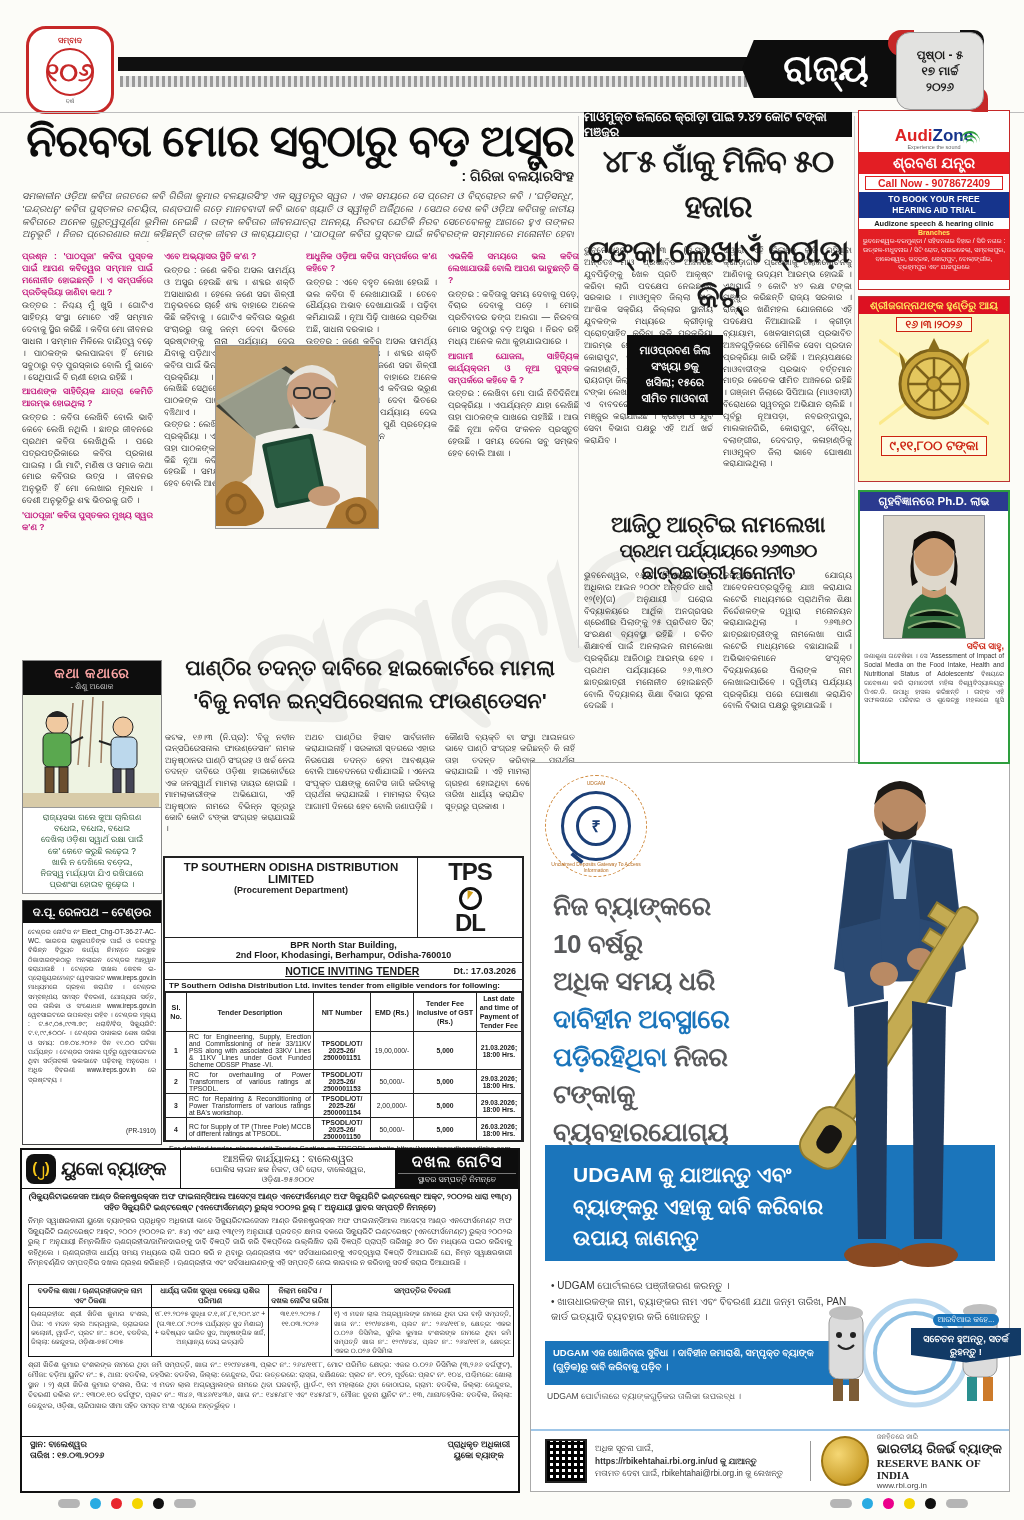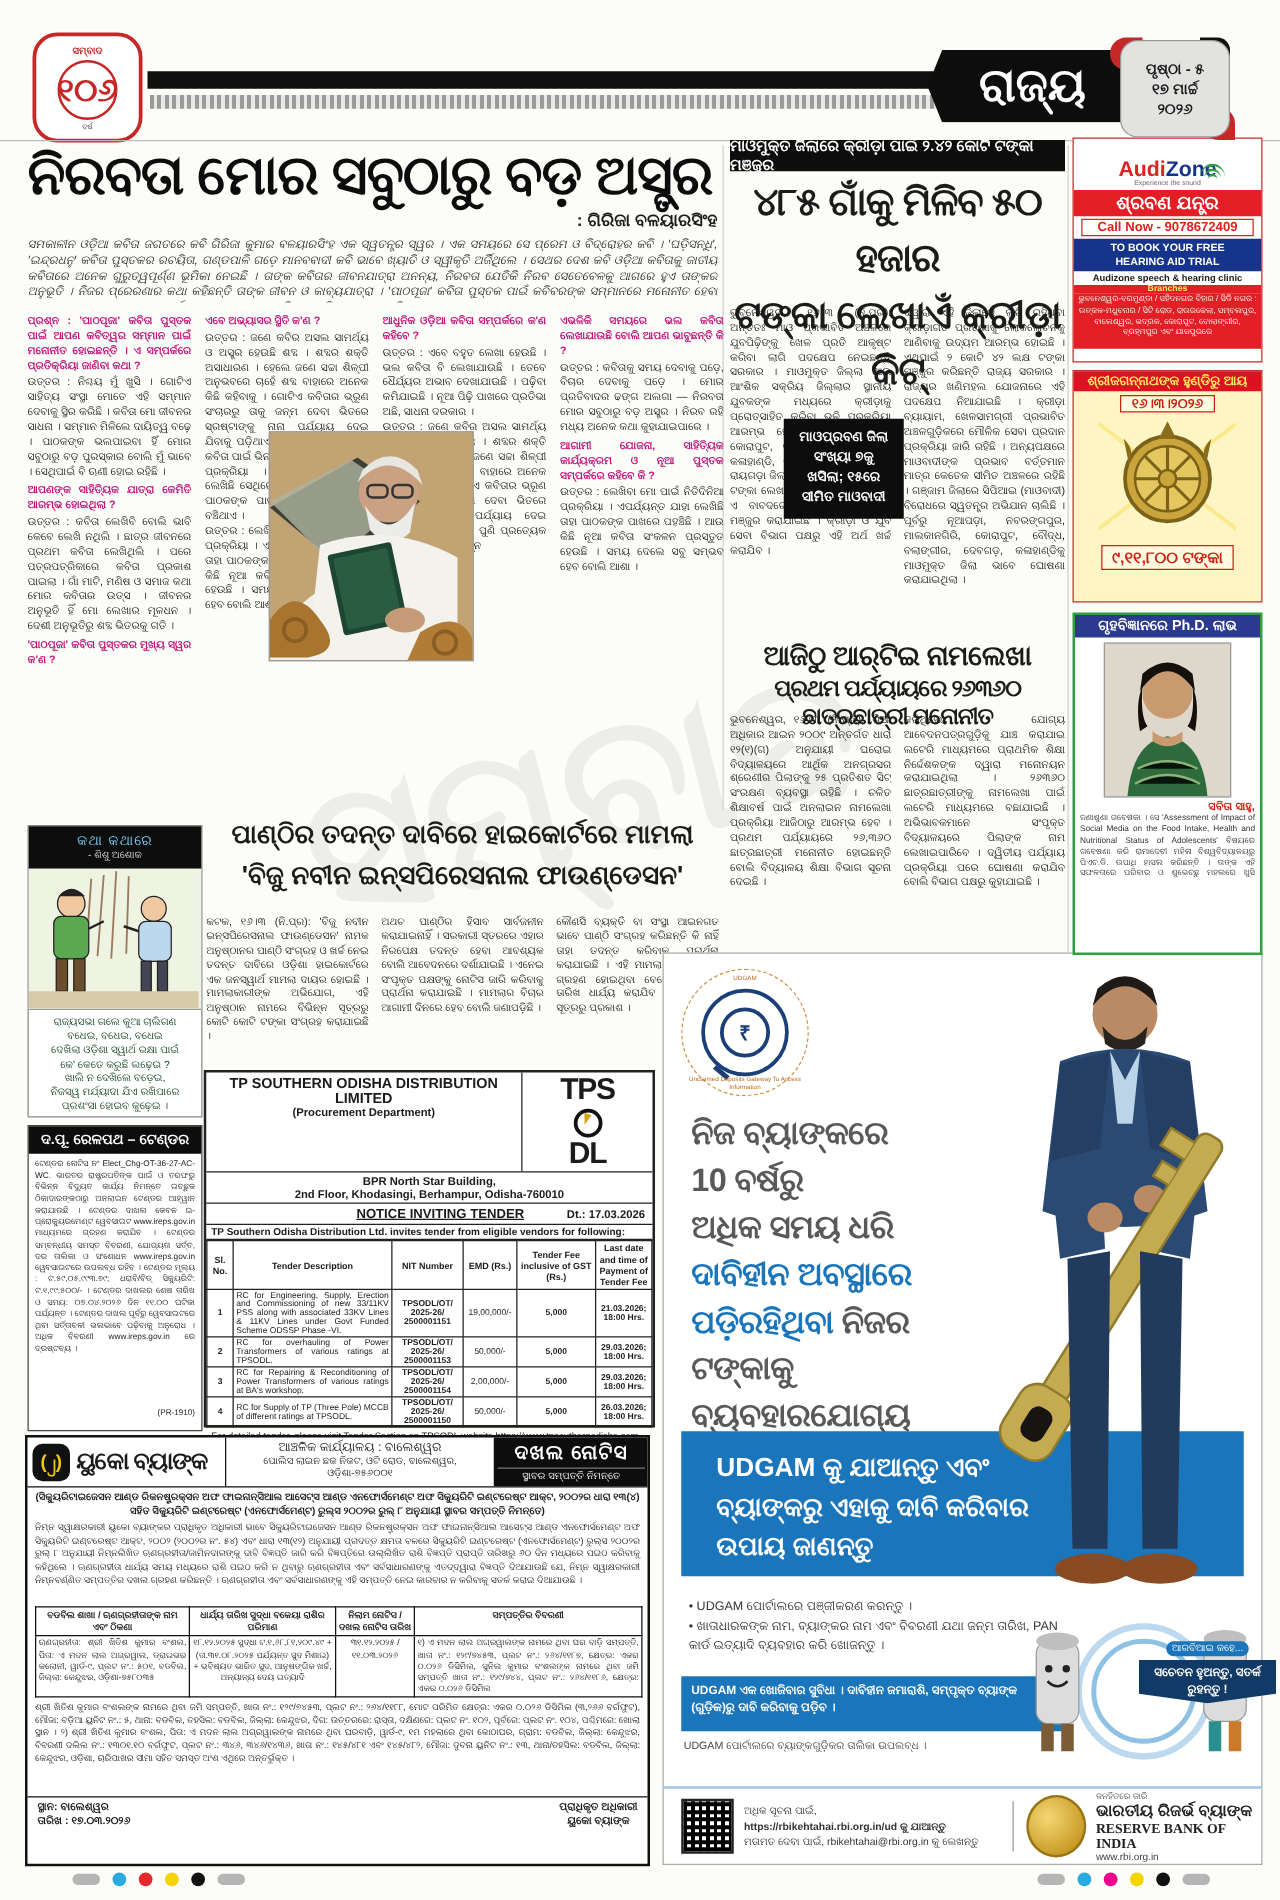--- a/index.html
+++ b/index.html
@@ -59,21 +59,21 @@
   .rcol{width:129px;height:196px;overflow:hidden;font-size:8.6px;line-height:1.38;}
   
   .fhead{left:165px;top:652px;width:410px;font-size:21px;font-weight:bold;text-align:center;line-height:1.55;}
   .fbody{left:165px;top:732px;width:410px;height:112px;display:flex;gap:10px;}
   .fcol{width:130px;height:112px;overflow:hidden;font-size:8.4px;line-height:1.36;}
   .wm{left:240px;top:540px;width:520px;font-size:150px;color:rgba(60,60,60,0.08);transform:rotate(-14deg);
       font-weight:bold;z-index:0;pointer-events:none;}
   
   .cartoon{left:22px;top:660px;width:138px;height:232px;border:1px solid #888;background:#fff;}
   .chead{height:34px;background:#0d0d0d;display:flex;flex-direction:column;align-items:center;justify-content:center;}
-  .chead .t{color:#7dd3fc;font-size:11px;font-weight:normal;letter-spacing:1px;}
+  .chead .t{color:#fca5a5;font-size:14px;font-weight:bold;letter-spacing:1px;}
   .chead .c{color:#ddd;font-size:8px;}
   .cart{height:112px;background:#eef3e4;position:relative;overflow:hidden;border-bottom:1px solid #999;}
   .ccap{padding:4px 5px;font-size:8.3px;line-height:1.35;text-align:center;color:#14421f;}
   
   .rail{left:22px;top:900px;width:138px;height:243px;border:1px solid #444;background:#fff;}
   .railh{height:22px;background:#0d0d0d;color:#fff;font-size:11.5px;font-weight:bold;display:flex;
          align-items:center;justify-content:center;}
   .railb{padding:4px 5px;font-size:6.6px;line-height:1.4;height:196px;overflow:hidden;color:#222;}
   .railpr{text-align:right;font-size:6.5px;padding:0 5px;color:#222;}
   
@@ -202,21 +202,21 @@
   <div class="abs wingR"></div>
   <div class="abs datebadge">
     <div class="p">ପୃଷ୍ଠା - ୫</div>
     <div class="d">୧୭ ମାର୍ଚ୍ଚ</div>
     <div class="d">୨୦୨୬</div>
   </div>
   <div class="abs mastrule"></div>
   <div class="abs vr1"></div>
   <div class="abs vr2"></div>
 
-  <h1 class="abs leadhead" style="margin:0;">ନିରବତା ମୋର ସବୁଠାରୁ ବଡ଼ ଅସ୍ତ୍ର</h1>
+  <h1 class="abs leadhead" style="margin:0;text-align:right;">ନିରବତା ମୋର ସବୁଠାରୁ ବଡ଼ ଅସ୍ତ୍ର</h1>
   <div class="abs leadby bold">: ଗିରିଜା ବଳୟାରସିଂହ</div>
   <div class="abs leadintro just hid">ସମକାଳୀନ ଓଡ଼ିଆ କବିତା ଜଗତରେ କବି ଗିରିଜା କୁମାର ବଳୟାରସିଂହ ଏକ ସ୍ୱତନ୍ତ୍ର ସ୍ୱର । ଏକ ସମୟରେ ସେ ପ୍ରେମ ଓ ବିଦ୍ରୋହର କବି । 'ଘଡ଼ିସନ୍ଧି', 'ଇନ୍ଦ୍ରଧନୁ' କବିତା ପୁସ୍ତକର ରଚୟିତା, ଗଣ୍ଡପାଳି ଗଡ଼େ ମାନବବାଦୀ କବି ଭାବେ ଖ୍ୟାତି ଓ ସ୍ୱୀକୃତି ଅର୍ଜିଥିଲେ । ସେଥର ଦେଶ କବି ଓଡ଼ିଆ କବିତାକୁ ଜାତୀୟ କବିତାରେ ଅନେକ ଗୁରୁତ୍ୱପୂର୍ଣ୍ଣ ଭୂମିକା ନେଇଛି । ତାଙ୍କ କବିତାର ଜୀବନଯାତ୍ରା ଅନନ୍ୟ, ନିରବତା ଯେତିକି ନିରବ ସେତେବେଳକୁ ଆଗରେ ହୁଏ ତାଙ୍କର ଅନୁଭୂତି । ନିଜର ପ୍ରେରଣାର କଥା କହିଛନ୍ତି ତାଙ୍କ ଜୀବନ ଓ କାବ୍ୟଯାତ୍ରା । 'ପାଠପୂଜା' କବିତା ପୁସ୍ତକ ପାଇଁ କବିବରଙ୍କ ସମ୍ମାନରେ ମନୋନୀତ ହେବା ଅବସରରେ ପୁରସ୍କାର ପାଇବା ପୂର୍ବରୁ ମନୋଭାବ ନେଇଛନ୍ତି । ଏ ପରିପ୍ରେକ୍ଷୀରେ ଏହି ସାକ୍ଷାତ ବେଳାୟରୁ 'ସମ୍ବାଦ' ପକ୍ଷରୁ ଘରୋଇ ଆଳାପର ସାରାଂଶ</div>
 
   <div class="abs leadbody">
     <div class="lcol just">
       <div class="q">ପ୍ରଶ୍ନ : 'ପାଠପୂଜା' କବିତା ପୁସ୍ତକ ପାଇଁ ଆପଣ କବିତ୍ୱର ସମ୍ମାନ ପାଇଁ ମନୋନୀତ ହୋଇଛନ୍ତି । ଏ ସମ୍ପର୍କରେ ପ୍ରତିକ୍ରିୟା ଜାଣିବା କଥା ?</div>
       <div class="a">ଉତ୍ତର : ନିଶ୍ଚୟ ମୁଁ ଖୁସି । ଗୋଟିଏ ସାହିତ୍ୟ ସଂସ୍ଥା ମୋତେ ଏହି ସମ୍ମାନ ଦେବାକୁ ସ୍ଥିର କରିଛି । କବିତା ମୋ ଜୀବନର ସାଧନା । ସମ୍ମାନ ମିଳିଲେ ଦାୟିତ୍ୱ ବଢ଼େ । ପାଠକଙ୍କ ଭଲପାଇବା ହିଁ ମୋର ସବୁଠାରୁ ବଡ଼ ପୁରସ୍କାର ବୋଲି ମୁଁ ଭାବେ । ସେଥିପାଇଁ ବି ଋଣୀ ହୋଇ ରହିଛି ।</div>
       <div class="q">ଆପଣଙ୍କ ସାହିତ୍ୟିକ ଯାତ୍ରା କେମିତି ଆରମ୍ଭ ହୋଇଥିଲା ?</div>
       <div class="a">ଉତ୍ତର : କବିତା ଲେଖିବି ବୋଲି ଭାବି କେବେ ଲେଖି ନଥିଲି । ଛାତ୍ର ଜୀବନରେ ପ୍ରଥମ କବିତା ଲେଖିଥିଲି । ପରେ ପତ୍ରପତ୍ରିକାରେ କବିତା ପ୍ରକାଶ ପାଇଲା । ଗାଁ ମାଟି, ମଣିଷ ଓ ସମାଜ କଥା ମୋର କବିତାର ଉତ୍ସ । ଜୀବନର ଅନୁଭୂତି ହିଁ ମୋ ଲେଖାର ମୂଳଧନ । ଦେଶୀ ଅନୁଭୂତିରୁ ଶବ୍ଦ ଭିତରକୁ ଗତି ।</div>
       <div class="q">'ପାଠପୂଜା' କବିତା ପୁସ୍ତକର ମୁଖ୍ୟ ସ୍ୱର କ'ଣ ?</div>

